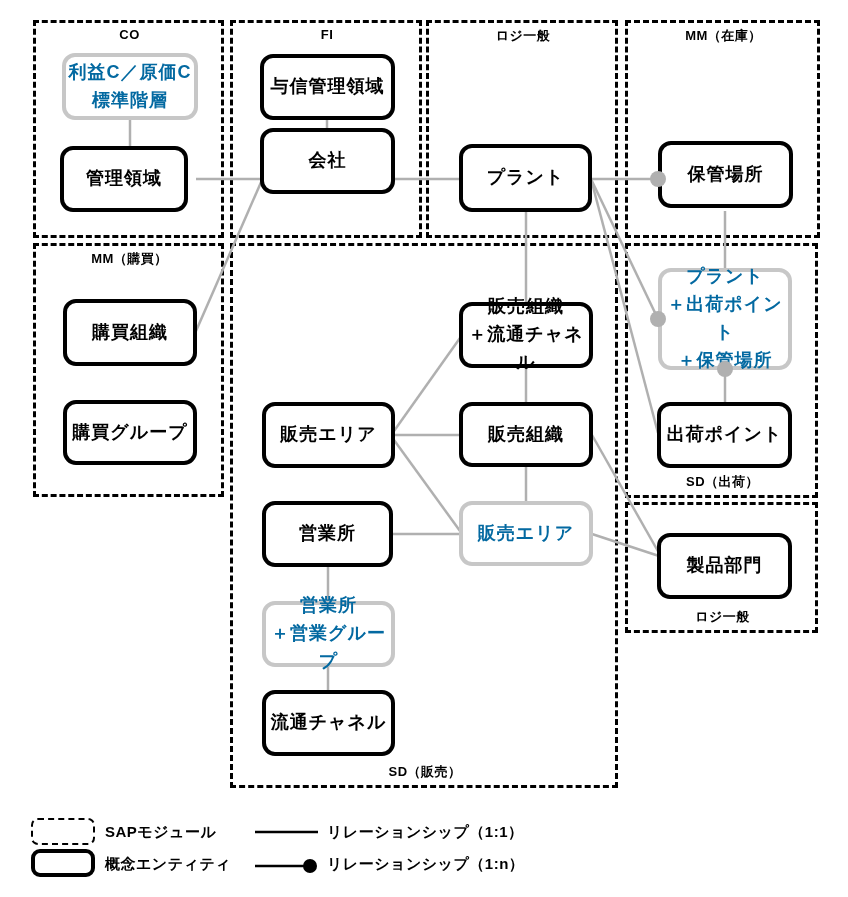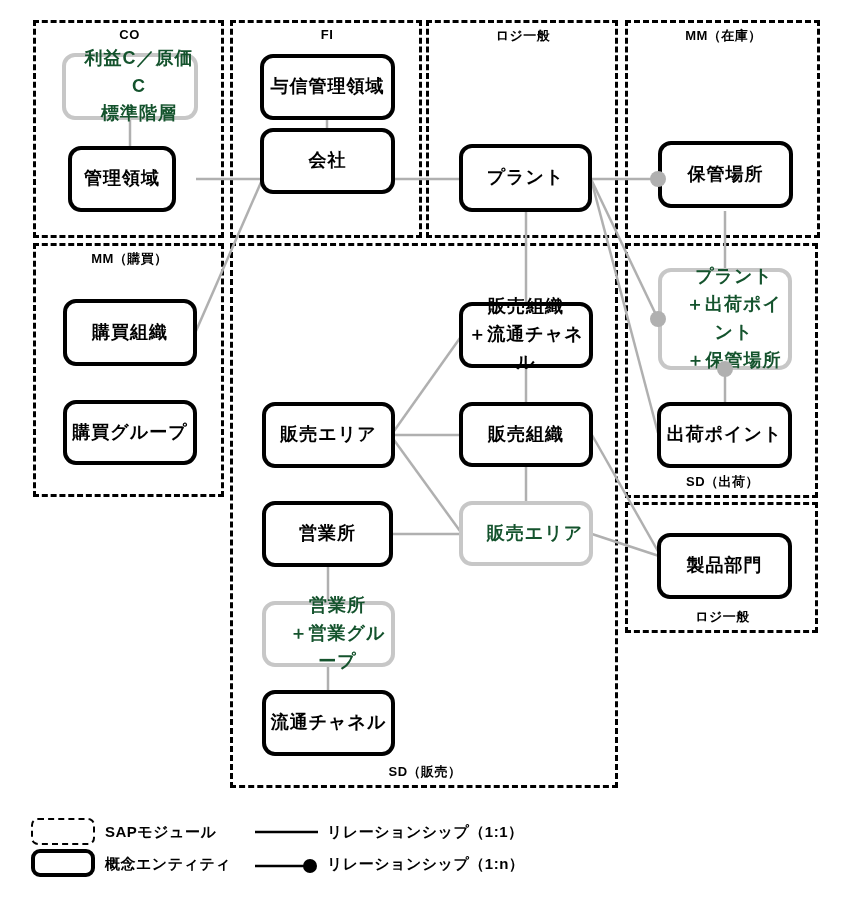--- a/index.html
+++ b/index.html
@@ -13,21 +13,21 @@
   .module-title{position:absolute;left:2px;right:0;text-align:center;
        font-size:13px;font-weight:bold;color:#000;white-space:nowrap;letter-spacing:.5px;}
   .mt-top{top:4px;}
   .mt-bottom{bottom:4px;}
 
   .entity{position:absolute;box-sizing:border-box;background:#fff;
        border:4px solid #000;border-radius:13px;
        display:flex;flex-direction:column;align-items:center;justify-content:center;
        font-size:18px;font-weight:bold;color:#000;text-align:center;
        letter-spacing:1px;line-height:1.55;}
-  .entity.ghost{border-color:#c7c7c7;color:#14532d;padding-left:18px;}
+  .entity.ghost{border-color:#c7c7c7;color:#0369a1;}
 
   .legend-swatch{position:absolute;box-sizing:border-box;background:#fff;}
   .legend-swatch.dashed{border:2.5px dashed #000;border-radius:7px;}
   .legend-swatch.solid{border:4px solid #000;border-radius:9px;}
   .legend-label{position:absolute;font-size:15px;font-weight:bold;color:#000;
        white-space:nowrap;letter-spacing:.5px;}
 </style>
 </head>
 <body>
 
@@ -85,21 +85,21 @@
     <g stroke="#000000" stroke-width="2.5">
       <line x1="255" y1="832" x2="318" y2="832"></line>
       <line x1="255" y1="866" x2="312" y2="866"></line>
     </g>
   </svg>
 
   <div class="entity ghost z3" style="left:62px;top:53px;width:136px;height:67px">
     <span>利益C／原価C</span>
     <span>標準階層</span>
   </div>
-  <div class="entity z3" style="left:68px;top:146px;width:108px;height:66px">
+  <div class="entity z3" style="left:60px;top:146px;width:128px;height:66px">
     <span>管理領域</span>
   </div>
   <div class="entity z3" style="left:260px;top:54px;width:135px;height:66px">
     <span>与信管理領域</span>
   </div>
   <div class="entity z3" style="left:260px;top:128px;width:135px;height:66px">
     <span>会社</span>
   </div>
   <div class="entity z3" style="left:459px;top:144px;width:133px;height:68px">
     <span>プラント</span>

